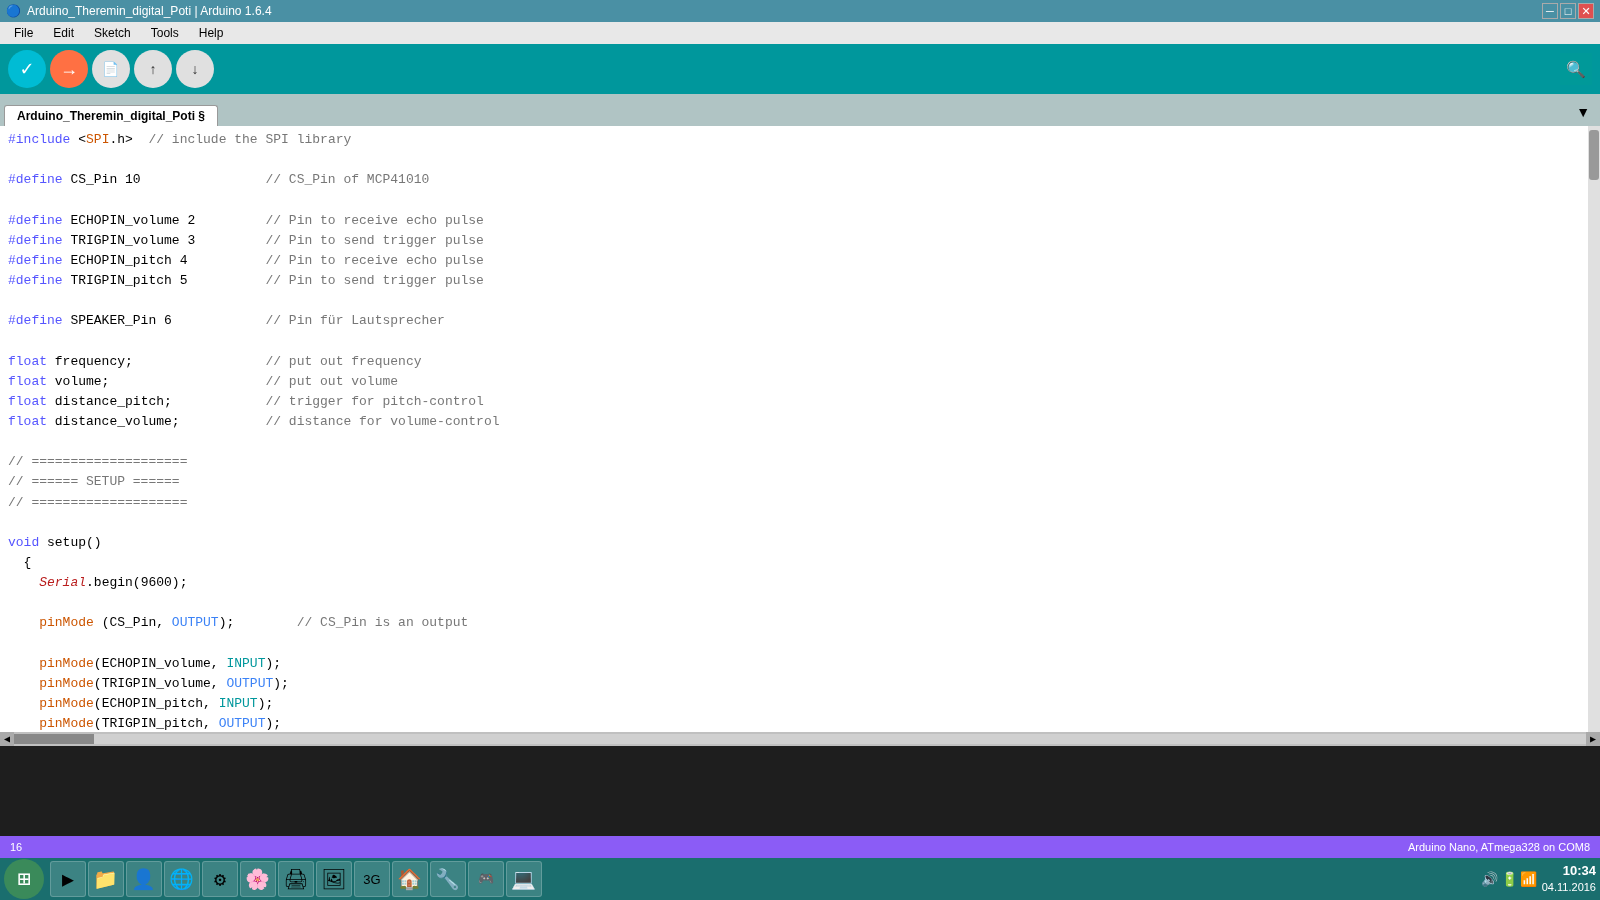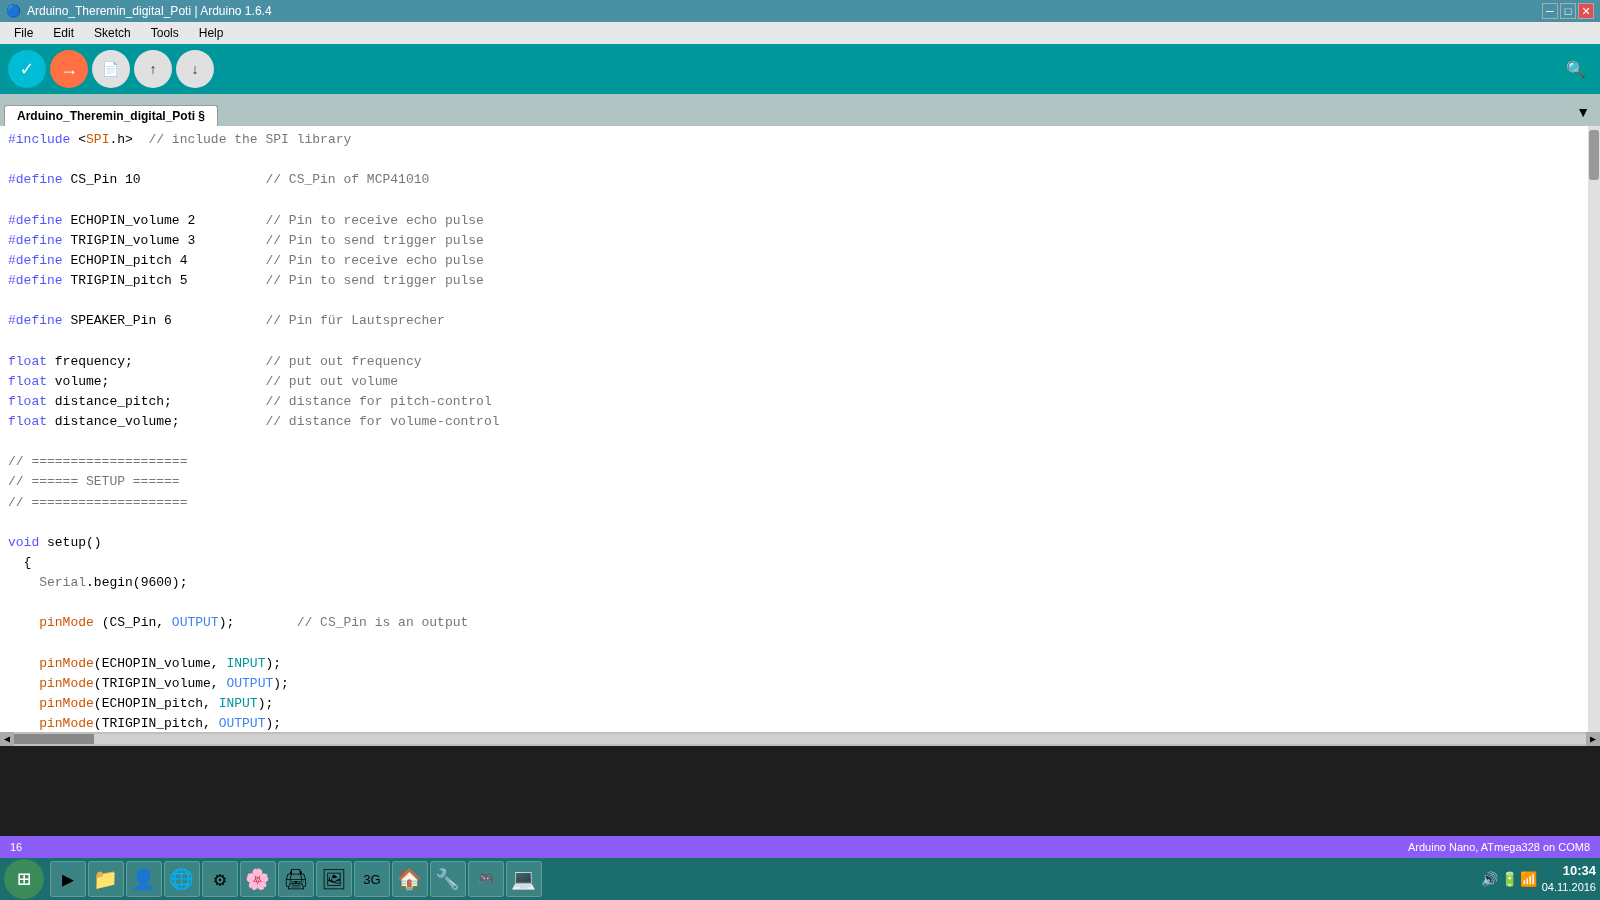--- a/index.html
+++ b/index.html
@@ -149,21 +149,21 @@
       min-height: 20px;
     }
 
     
     .kw-include { color: #5555ff; }
     .kw-define { color: #5555ff; }
     .kw-float { color: #5555ff; }
     .kw-void { color: #5555ff; }
     .kw-comment { color: #777777; }
     .kw-func { color: #cc5500; }
-    .kw-serial { color: #737373; }
+    .kw-serial { color: #b91c1c; font-style: italic; }
     .kw-spi { color: #cc5500; }
     .kw-output { color: #3b82f6; }
     .kw-input { color: #00979c; }
 
     
     #h-scrollbar {
       background: #c0c0c0;
       height: 14px;
       display: flex;
       align-items: center;
@@ -353,21 +353,21 @@
       <div class="code-line">&nbsp;</div>
       <div class="code-line"><span class="kw-define">#define</span> ECHOPIN_volume 2         <span class="kw-comment">// Pin to receive echo pulse</span></div>
       <div class="code-line"><span class="kw-define">#define</span> TRIGPIN_volume 3         <span class="kw-comment">// Pin to send trigger pulse</span></div>
       <div class="code-line"><span class="kw-define">#define</span> ECHOPIN_pitch 4          <span class="kw-comment">// Pin to receive echo pulse</span></div>
       <div class="code-line"><span class="kw-define">#define</span> TRIGPIN_pitch 5          <span class="kw-comment">// Pin to send trigger pulse</span></div>
       <div class="code-line">&nbsp;</div>
       <div class="code-line"><span class="kw-define">#define</span> SPEAKER_Pin 6            <span class="kw-comment">// Pin für Lautsprecher</span></div>
       <div class="code-line">&nbsp;</div>
       <div class="code-line"><span class="kw-float">float</span> frequency;                 <span class="kw-comment">// put out frequency</span></div>
       <div class="code-line"><span class="kw-float">float</span> volume;                    <span class="kw-comment">// put out volume</span></div>
-      <div class="code-line"><span class="kw-float">float</span> distance_pitch;            <span class="kw-comment">// distance for pitch-control</span></div>
+      <div class="code-line"><span class="kw-float">float</span> distance_pitch;            <span class="kw-comment">// trigger for pitch-control</span></div>
       <div class="code-line"><span class="kw-float">float</span> distance_volume;           <span class="kw-comment">// distance for volume-control</span></div>
       <div class="code-line">&nbsp;</div>
       <div class="code-line"><span class="kw-comment">// ====================</span></div>
       <div class="code-line"><span class="kw-comment">// ====== SETUP ======</span></div>
       <div class="code-line"><span class="kw-comment">// ====================</span></div>
       <div class="code-line">&nbsp;</div>
       <div class="code-line"><span class="kw-void">void</span> setup()</div>
       <div class="code-line">  {</div>
       <div class="code-line">    <span class="kw-serial">Serial</span>.begin(9600);</div>
       <div class="code-line">&nbsp;</div>

